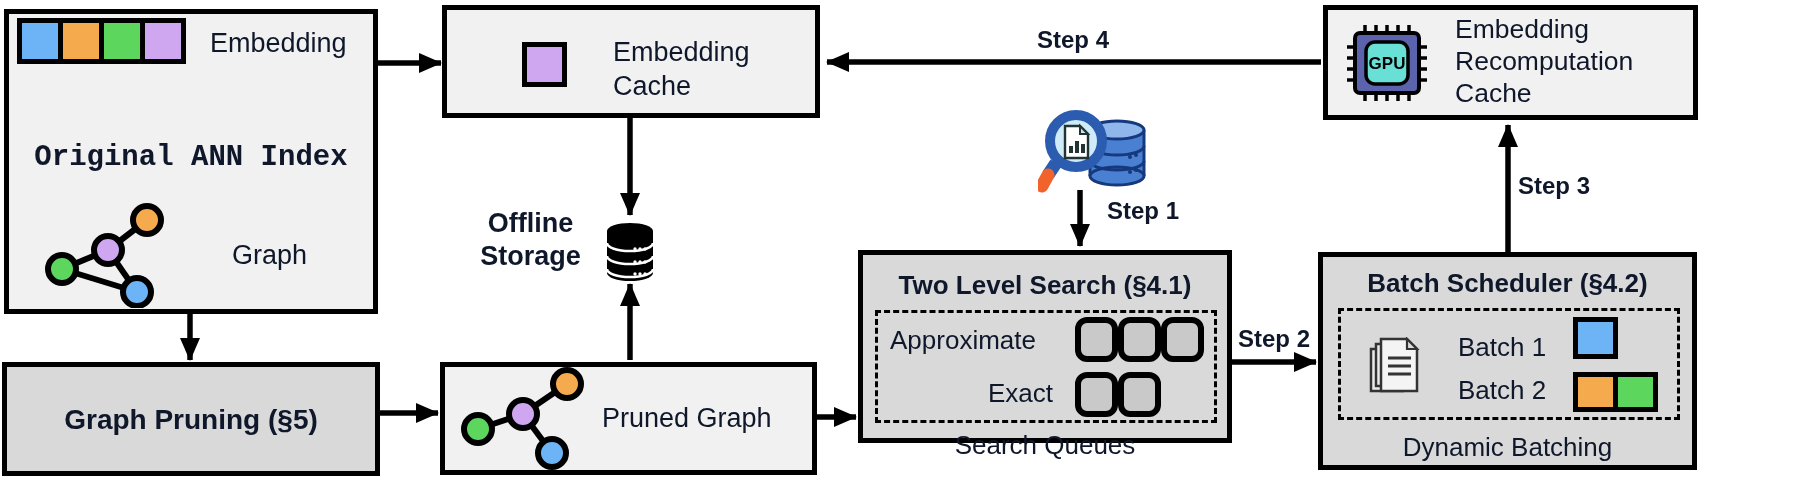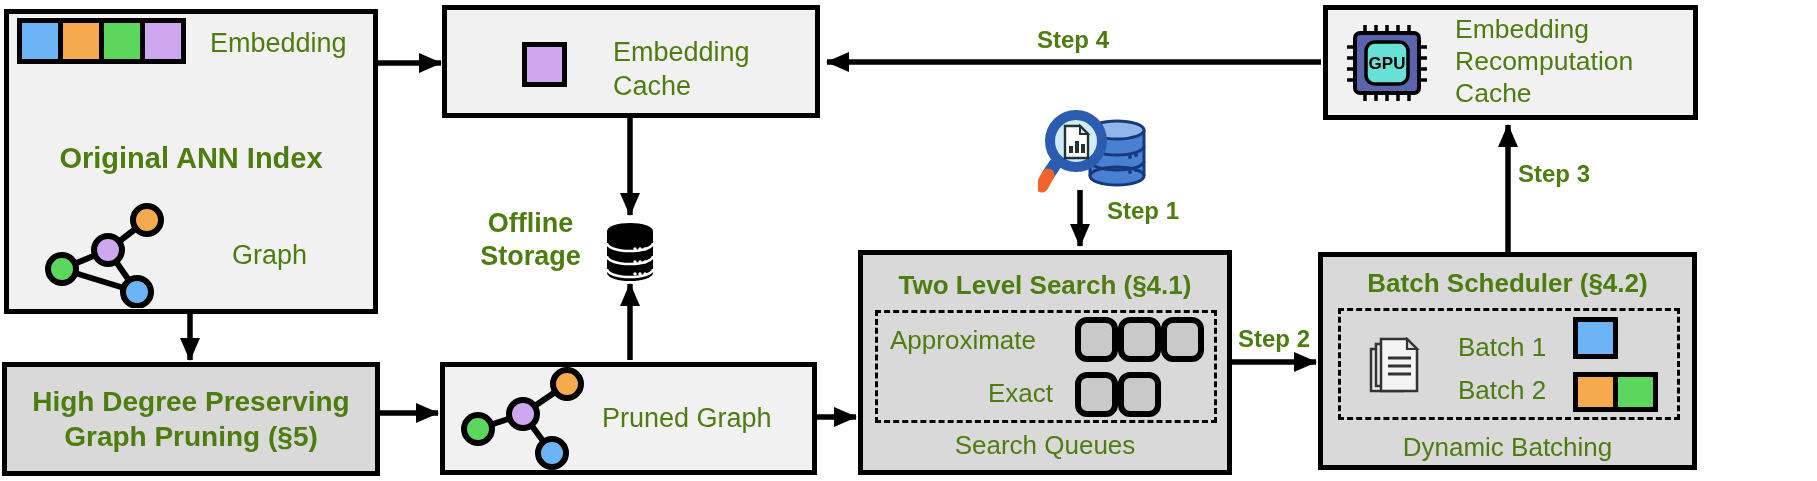--- a/index.html
+++ b/index.html
@@ -1,18 +1,18 @@
 <!DOCTYPE html>
 <html><head>
 <meta charset="utf-8">
 <style>
   html,body { margin:0; padding:0; background:#fff; }
   .canvas {
     position:relative; width:1817px; height:481px; overflow:hidden;
-    font-family:"Liberation Sans","DejaVu Sans",sans-serif; color:#4d7c0f; background:#fff;
+    font-family:"Liberation Sans","DejaVu Sans",sans-serif; color:#0f172a; background:#fff;
   }
   .box { position:absolute; border:5px solid #000; box-sizing:border-box; }
   .light { background:#f1f1f1; }
   .dark  { background:#d9d9d9; }
   .lbl { position:absolute; font-size:27px; line-height:32px; white-space:nowrap; }
   .bold { font-weight:bold; }
   .center-text { left:0; right:0; text-align:center; }
   .step { position:absolute; font-size:24px; line-height:28px; font-weight:bold; white-space:nowrap; }
   .arrows { position:absolute; left:0; top:0; pointer-events:none; }
   .dashed { position:absolute; border:3px dashed #000; box-sizing:border-box; }
@@ -52,38 +52,37 @@
   </svg>
 
   <div class="box light" style="left:4px;top:9px;width:374px;height:305px;">
     <div class="strip" style="left:8px;top:4px;">
       <div class="sq" style="background:#6CB4F5"></div>
       <div class="sq" style="background:#F5AA4E"></div>
       <div class="sq" style="background:#5CD65C"></div>
       <div class="sq" style="background:#CFA6F0"></div>
     </div>
     <div class="lbl" style="left:201px;top:13px;">Embedding</div>
-    <div class="lbl bold center-text" style="top:128px;font-size:29px;">Original ANN Index</div>
+    <div class="lbl bold center-text" style="top:128px;font-size:29px;font-family:Liberation Mono, monospace;">Original ANN Index</div>
     <svg style="position:absolute;left:22px;top:174px;" width="140" height="120" viewBox="0 0 140 120">
       <g stroke="#000" stroke-width="6">
         <line x1="77" y1="62" x2="116" y2="32"></line>
         <line x1="77" y1="62" x2="31" y2="81"></line>
         <line x1="77" y1="62" x2="106" y2="104"></line>
         <line x1="31" y1="81" x2="106" y2="104"></line>
         <circle cx="116" cy="32" r="14" fill="#F5AA4E"></circle>
         <circle cx="31" cy="81" r="14" fill="#5CD65C"></circle>
         <circle cx="106" cy="104" r="14" fill="#6CB4F5"></circle>
         <circle cx="77" cy="62" r="14" fill="#CFA6F0"></circle>
       </g>
     </svg>
     <div class="lbl" style="left:223px;top:225px;text-align:center;">Graph</div>
   </div>
 
   <div class="box dark" style="left:2px;top:362px;width:378px;height:114px;display:flex;flex-direction:column;align-items:center;justify-content:center;">
-    <div class="bold" style="font-size:28px;line-height:35px;">High Degree Preserving</div>
     <div class="bold" style="font-size:28px;line-height:35px;">Graph Pruning (§5)</div>
   </div>
 
   <div class="box light" style="left:442px;top:5px;width:378px;height:113px;">
     <div class="cache-sq" style="left:75px;top:32px;"></div>
     <div class="lbl" style="left:166px;top:25px;line-height:34px;">
       <div>Embedding</div>
       <div>Cache</div>
     </div>
   </div>
@@ -149,24 +148,24 @@
     <circle cx="38" cy="33" r="26" fill="#CFEAF8" stroke="#2B5CB0" stroke-width="10"></circle>
     <path d="M27,18 h15 l8,8 v24 h-23 z" fill="#fff" stroke="#233" stroke-width="2.4"></path>
     <path d="M42,18 v8 h8 z" fill="#cfe3f0" stroke="#233" stroke-width="2"></path>
     <rect x="31" y="38" width="4" height="7" fill="#233"></rect>
     <rect x="37" y="33" width="4" height="12" fill="#233"></rect>
     <rect x="43" y="36" width="4" height="9" fill="#233"></rect>
   </svg>
 
   <div class="step" style="left:1107px;top:197px;text-align:center;">Step 1</div>
   <div class="step" style="left:1238px;top:325px;">Step 2</div>
-  <div class="step" style="left:1518px;top:160px;">Step 3</div>
+  <div class="step" style="left:1518px;top:172px;">Step 3</div>
   <div class="step" style="left:1037px;top:26px;">Step 4</div>
 
-  <div class="box dark" style="left:858px;top:250px;width:374px;height:225px;">
+  <div class="box dark" style="left:858px;top:250px;width:374px;height:193px;">
     <div class="lbl bold center-text" style="top:14px;font-size:26px;">Two Level Search (§4.1)</div>
     <div class="dashed" style="left:12px;top:55px;width:342px;height:113px;"></div>
     <div class="lbl" style="left:27px;top:69px;font-size:26px;">Approximate</div>
     <div class="slot-row" style="left:212px;top:62px;">
       <div class="slot"></div>
       <div class="slot"></div>
       <div class="slot"></div>
     </div>
     <div class="lbl" style="left:125px;top:122px;font-size:26px;">Exact</div>
     <div class="slot-row" style="left:212px;top:117px;">

